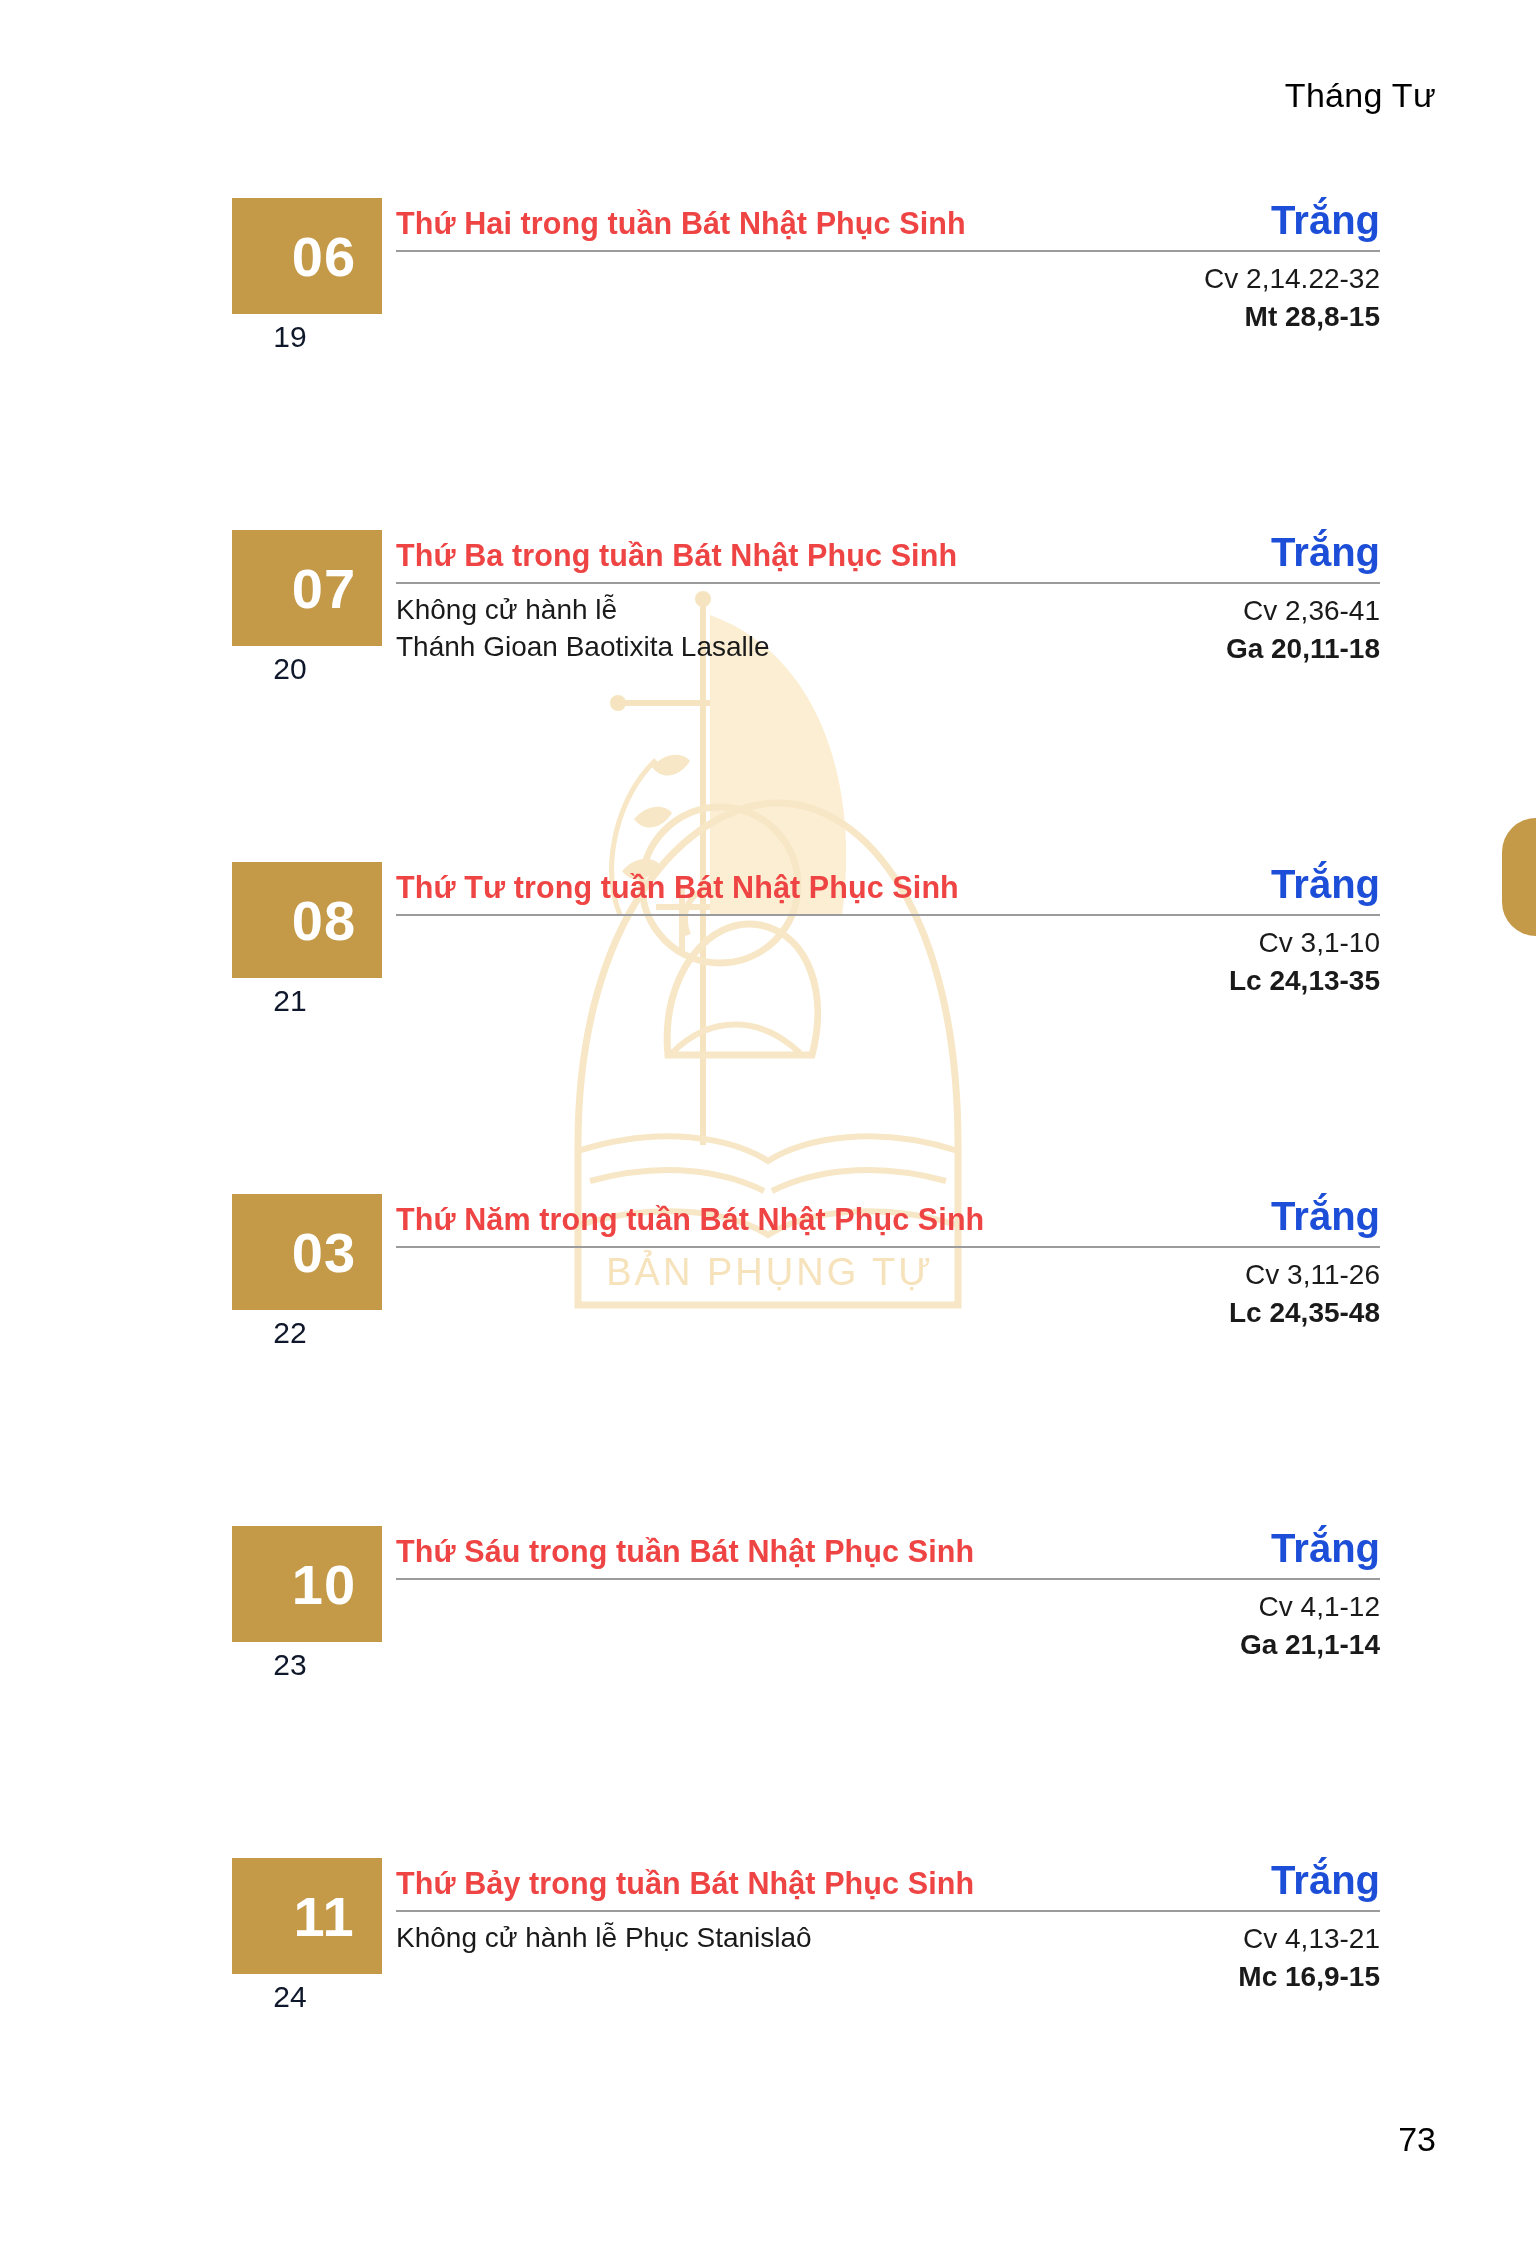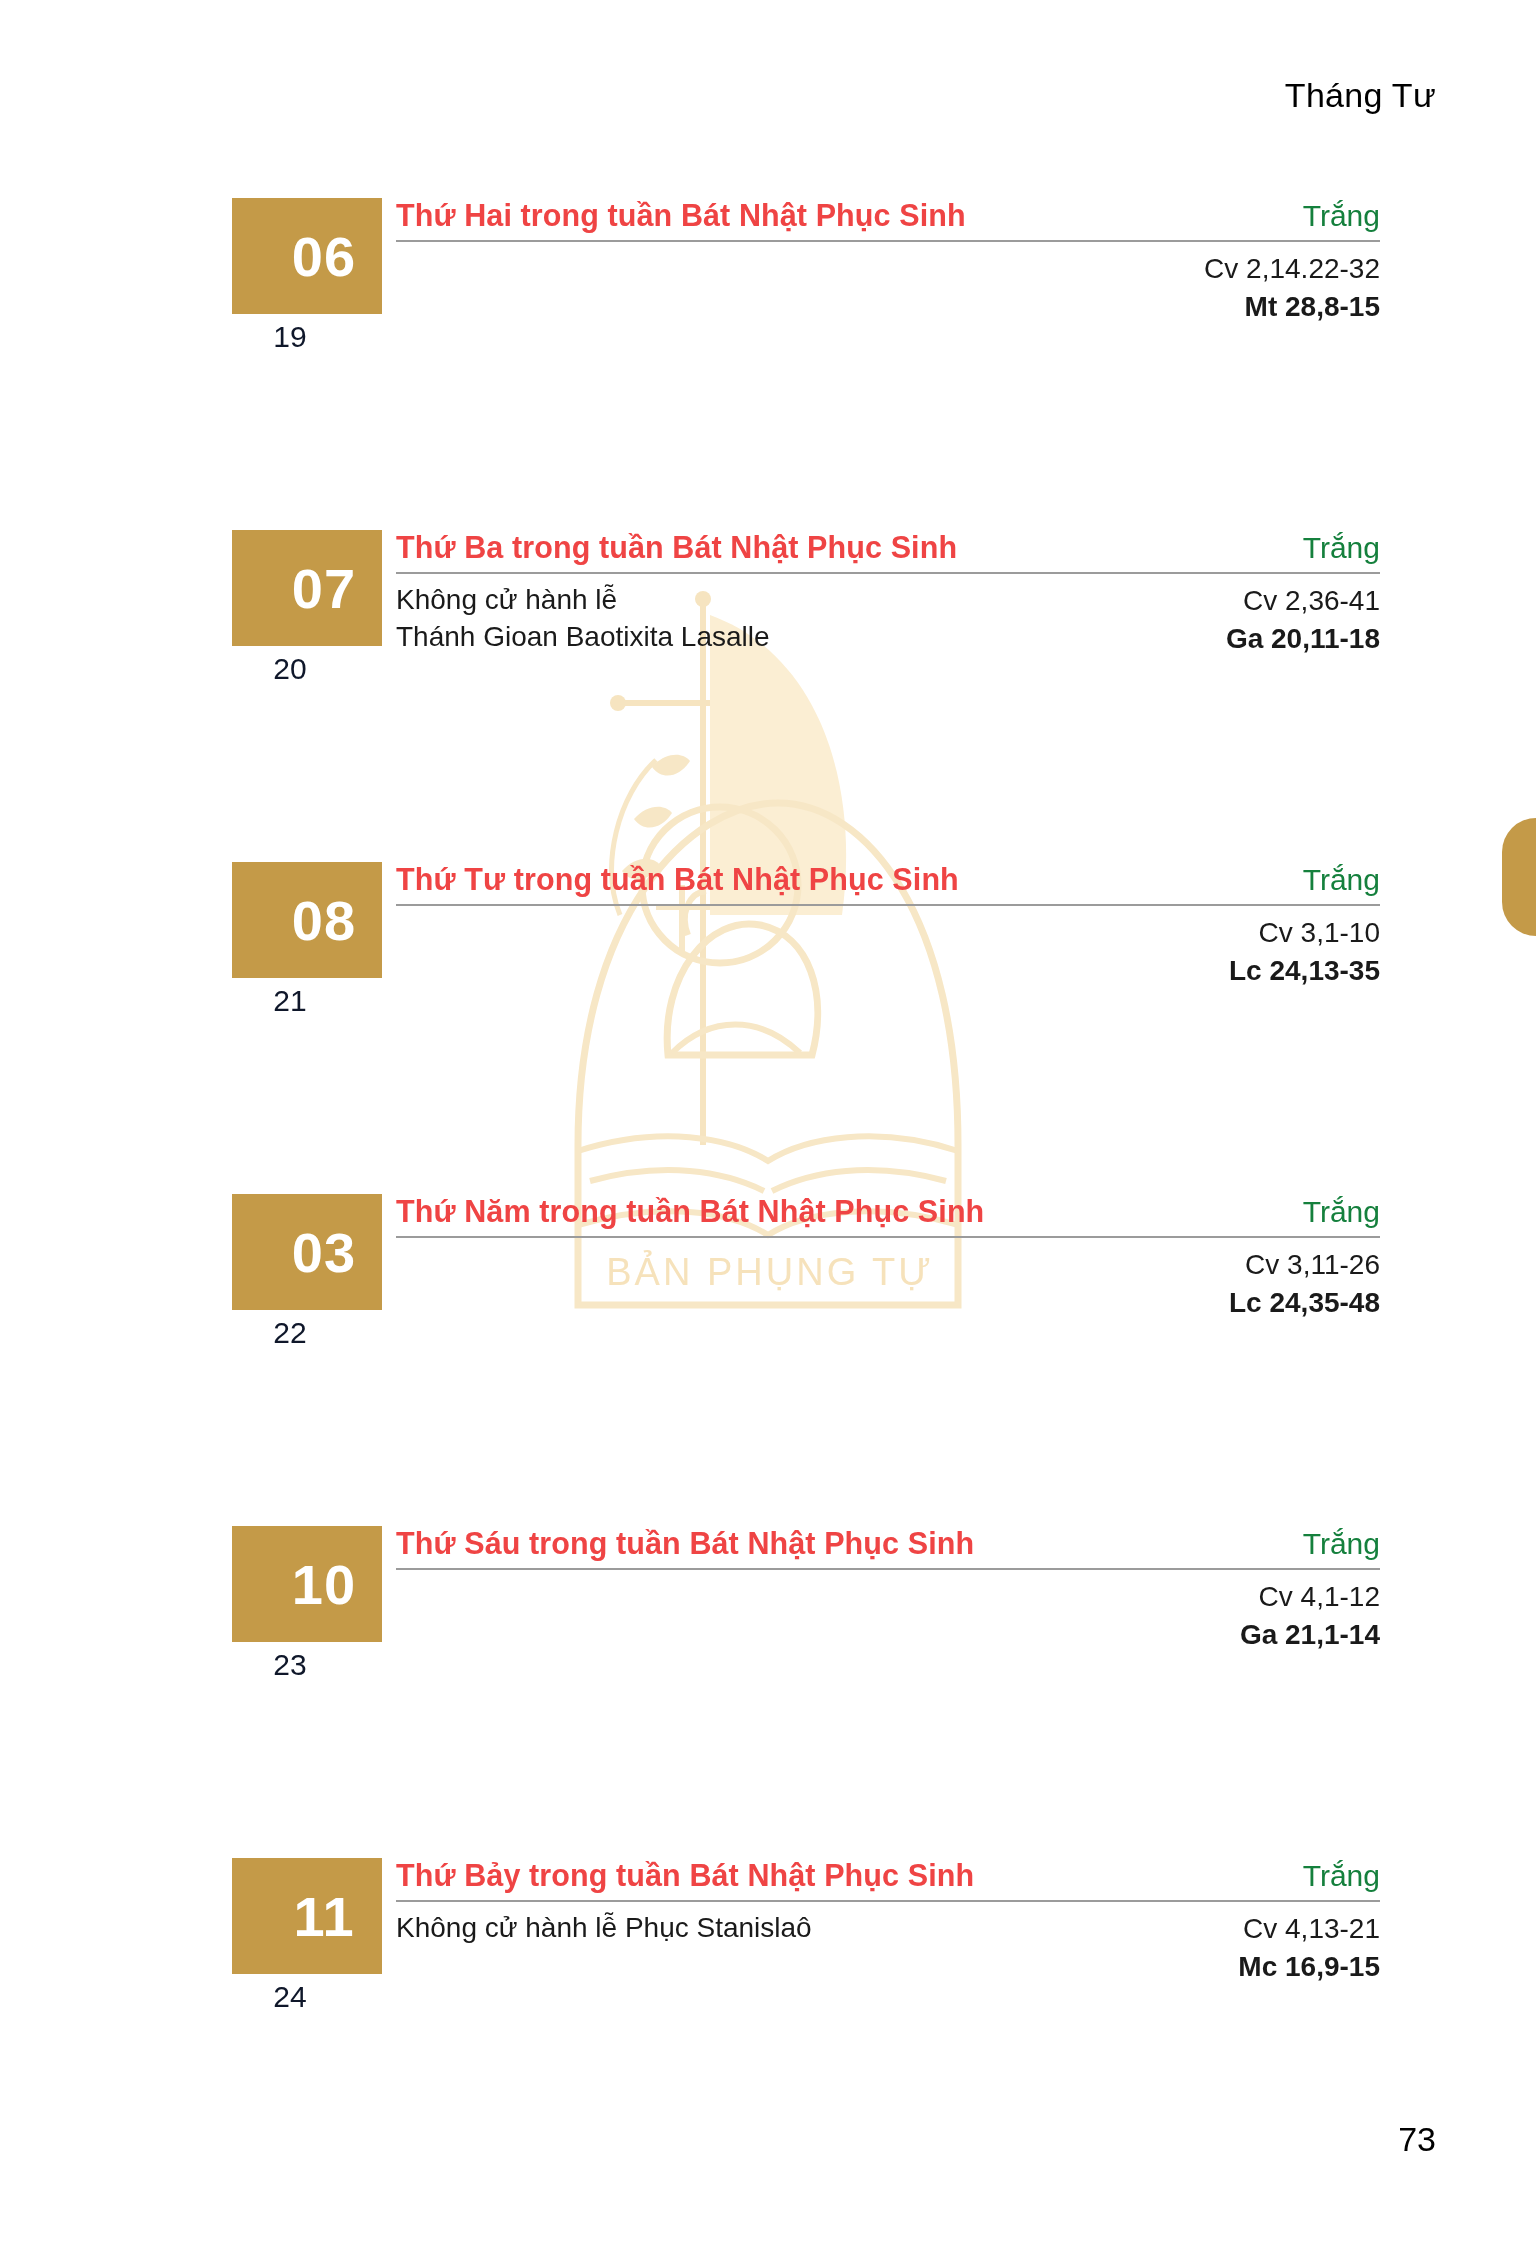--- a/index.html
+++ b/index.html
@@ -114,24 +114,25 @@
 
   .title {
     font-size: 30.5px;
     font-weight: bold;
     color: #ef4444;
     letter-spacing: 0.1px;
     white-space: nowrap;
   }
 
   .color {
-    font-size: 30px;
-    color: #15803d;
+    font-size: 40px;
+    color: #1d4ed8;
     white-space: nowrap;
     padding-left: 20px;
+    font-weight: bold;
   }
 
   .rule {
     margin-top: 7px;
     border-bottom: 2px solid #9b9b9b;
     width: 984px;
   }
 
   .readrow {
     display: flex;

